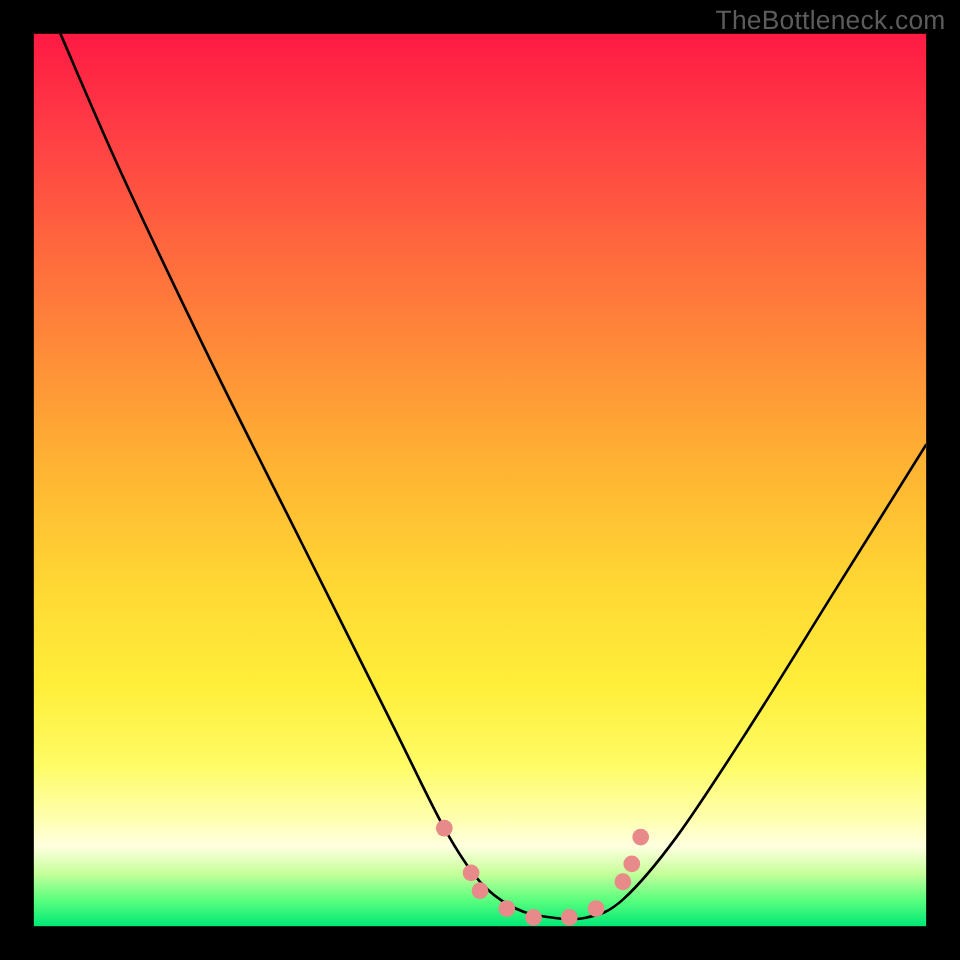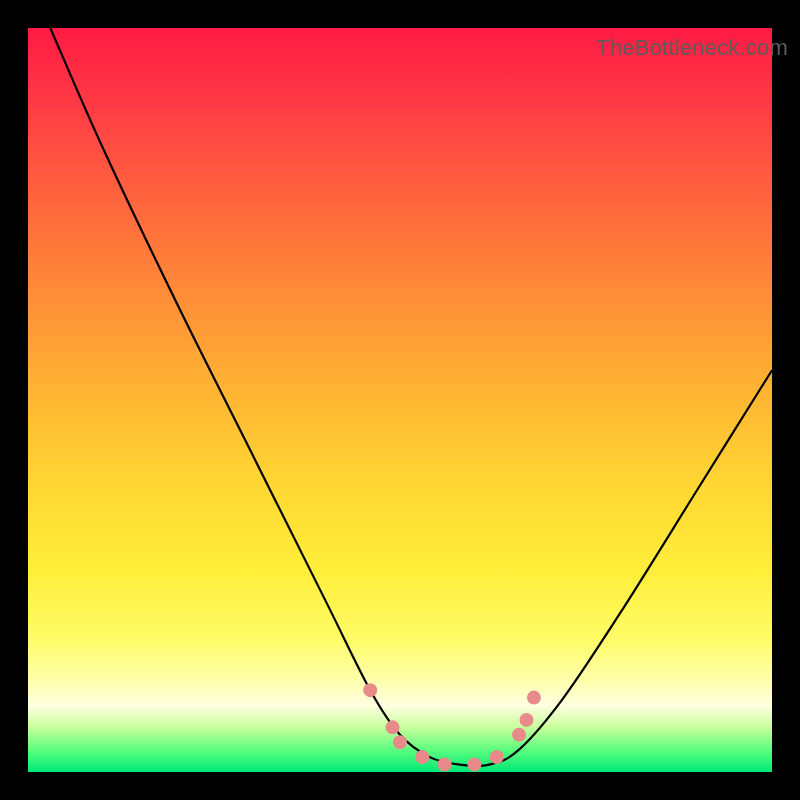--- a/index.html
+++ b/index.html
@@ -57,21 +57,20 @@
     height: 744px;
   }
   .watermark {
     position: absolute;
     top: 4px;
     right: 12px;
     color: #5c5c5c;
     font-size: 22px;
     font-weight: 500;
     letter-spacing: 0.2px;
-    margin-top: 31px;
   }
 </style>
 </head>
 <body>
 
 <div class="frame">
 
   <div class="plot-area">
     <div class="gradient"></div>
 

